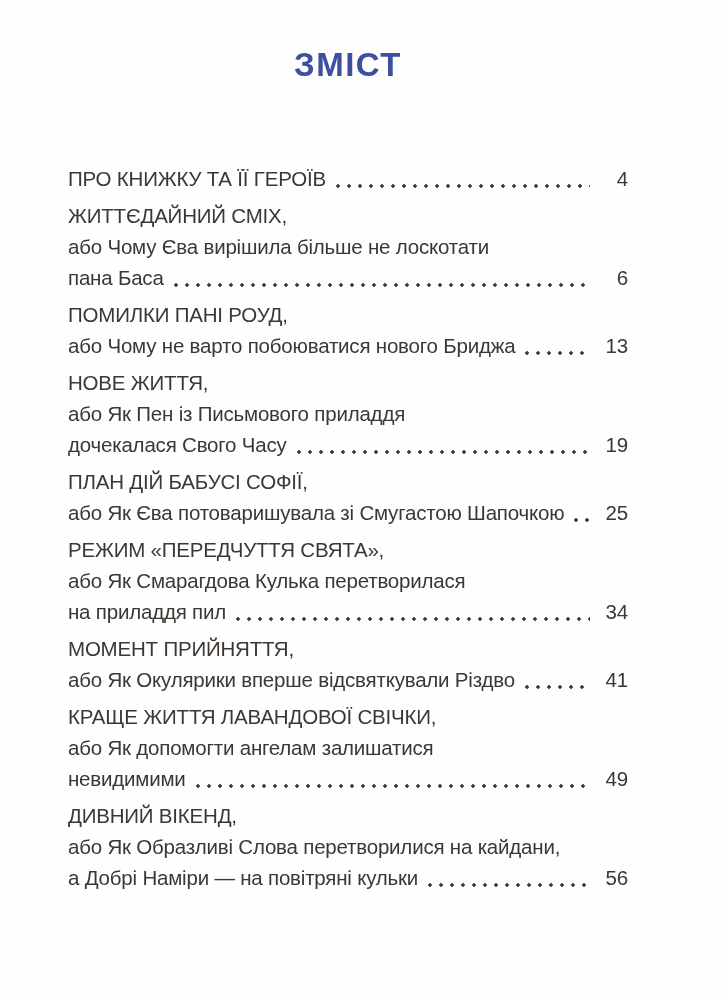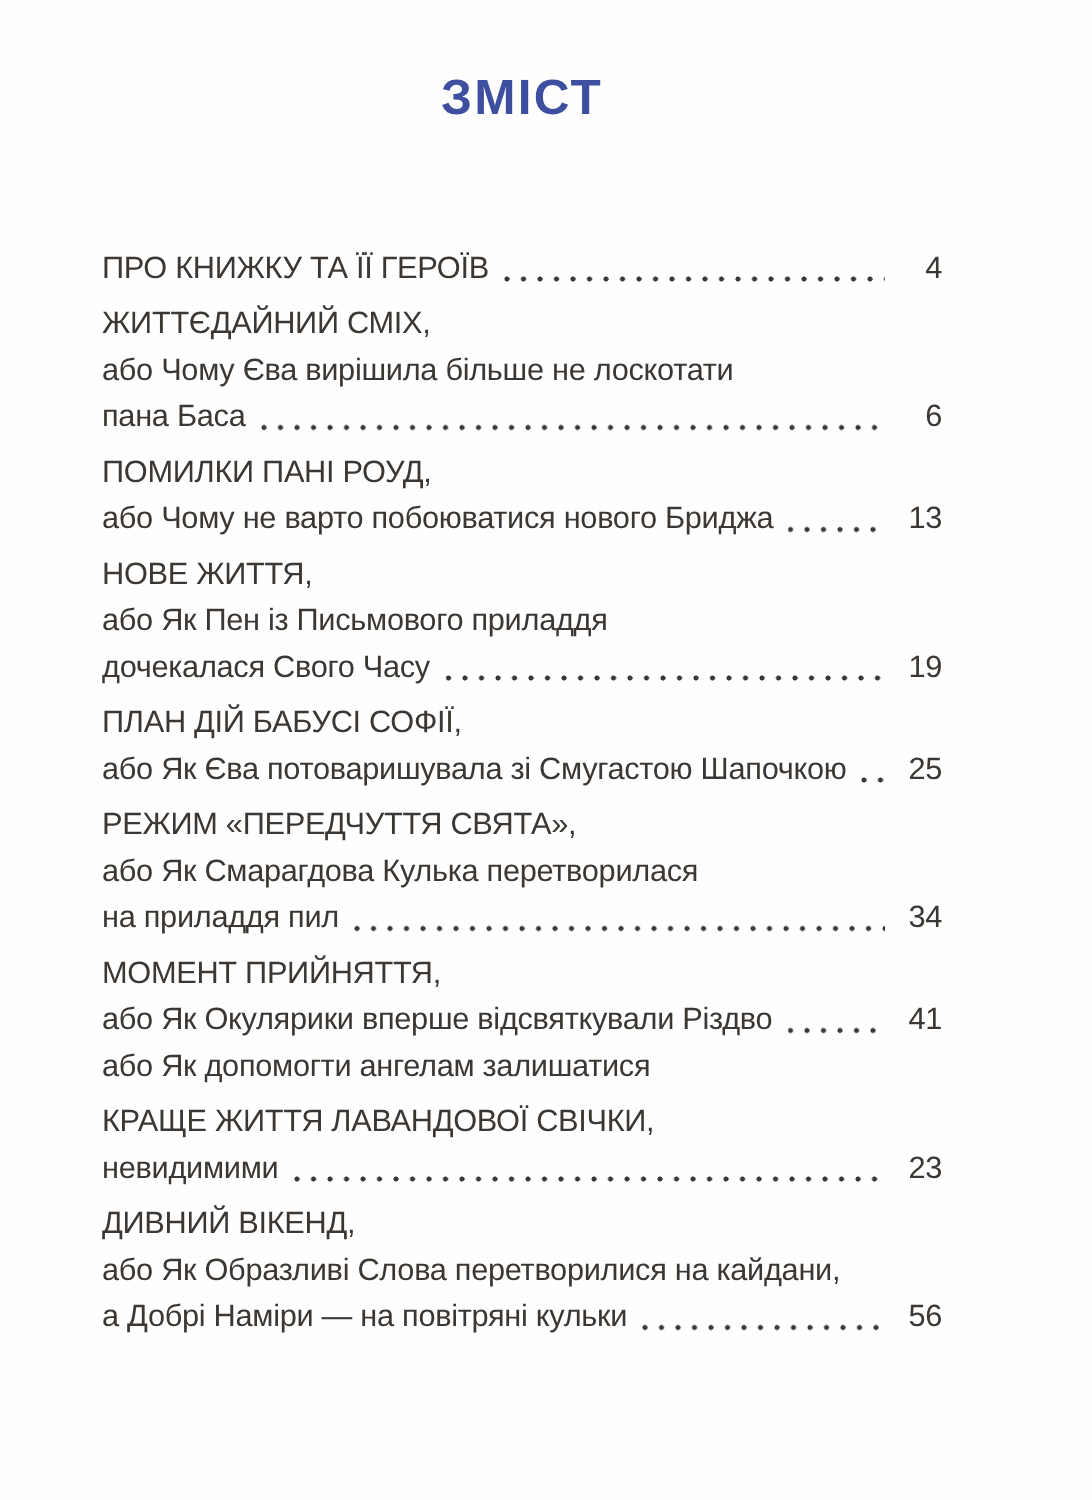--- a/index.html
+++ b/index.html
@@ -132,32 +132,32 @@
   </div>
       <div class="line heading">
     <span class="txt">МОМЕНТ ПРИЙНЯТТЯ,</span>
 
   </div>
       <div class="line sub">
     <span class="txt">або Як Окулярики вперше відсвяткували Різдво</span>
     <span class="dots"></span>
     <span class="page-num">41</span>
   </div>
-      <div class="line sub">
-    <span class="txt">або Як допомогти ангелам залишатися</span>
-
-  </div>
       <div class="line heading">
     <span class="txt">КРАЩЕ ЖИТТЯ ЛАВАНДОВОЇ СВІЧКИ,</span>
 
   </div>
       <div class="line sub">
+    <span class="txt">або Як допомогти ангелам залишатися</span>
+
+  </div>
+      <div class="line sub">
     <span class="txt">невидимими</span>
     <span class="dots"></span>
-    <span class="page-num">23</span>
+    <span class="page-num">49</span>
   </div>
       <div class="line heading">
     <span class="txt">ДИВНИЙ ВІКЕНД,</span>
 
   </div>
       <div class="line sub">
     <span class="txt">або Як Образливі Слова перетворилися на кайдани,</span>
 
   </div>
       <div class="line sub">

